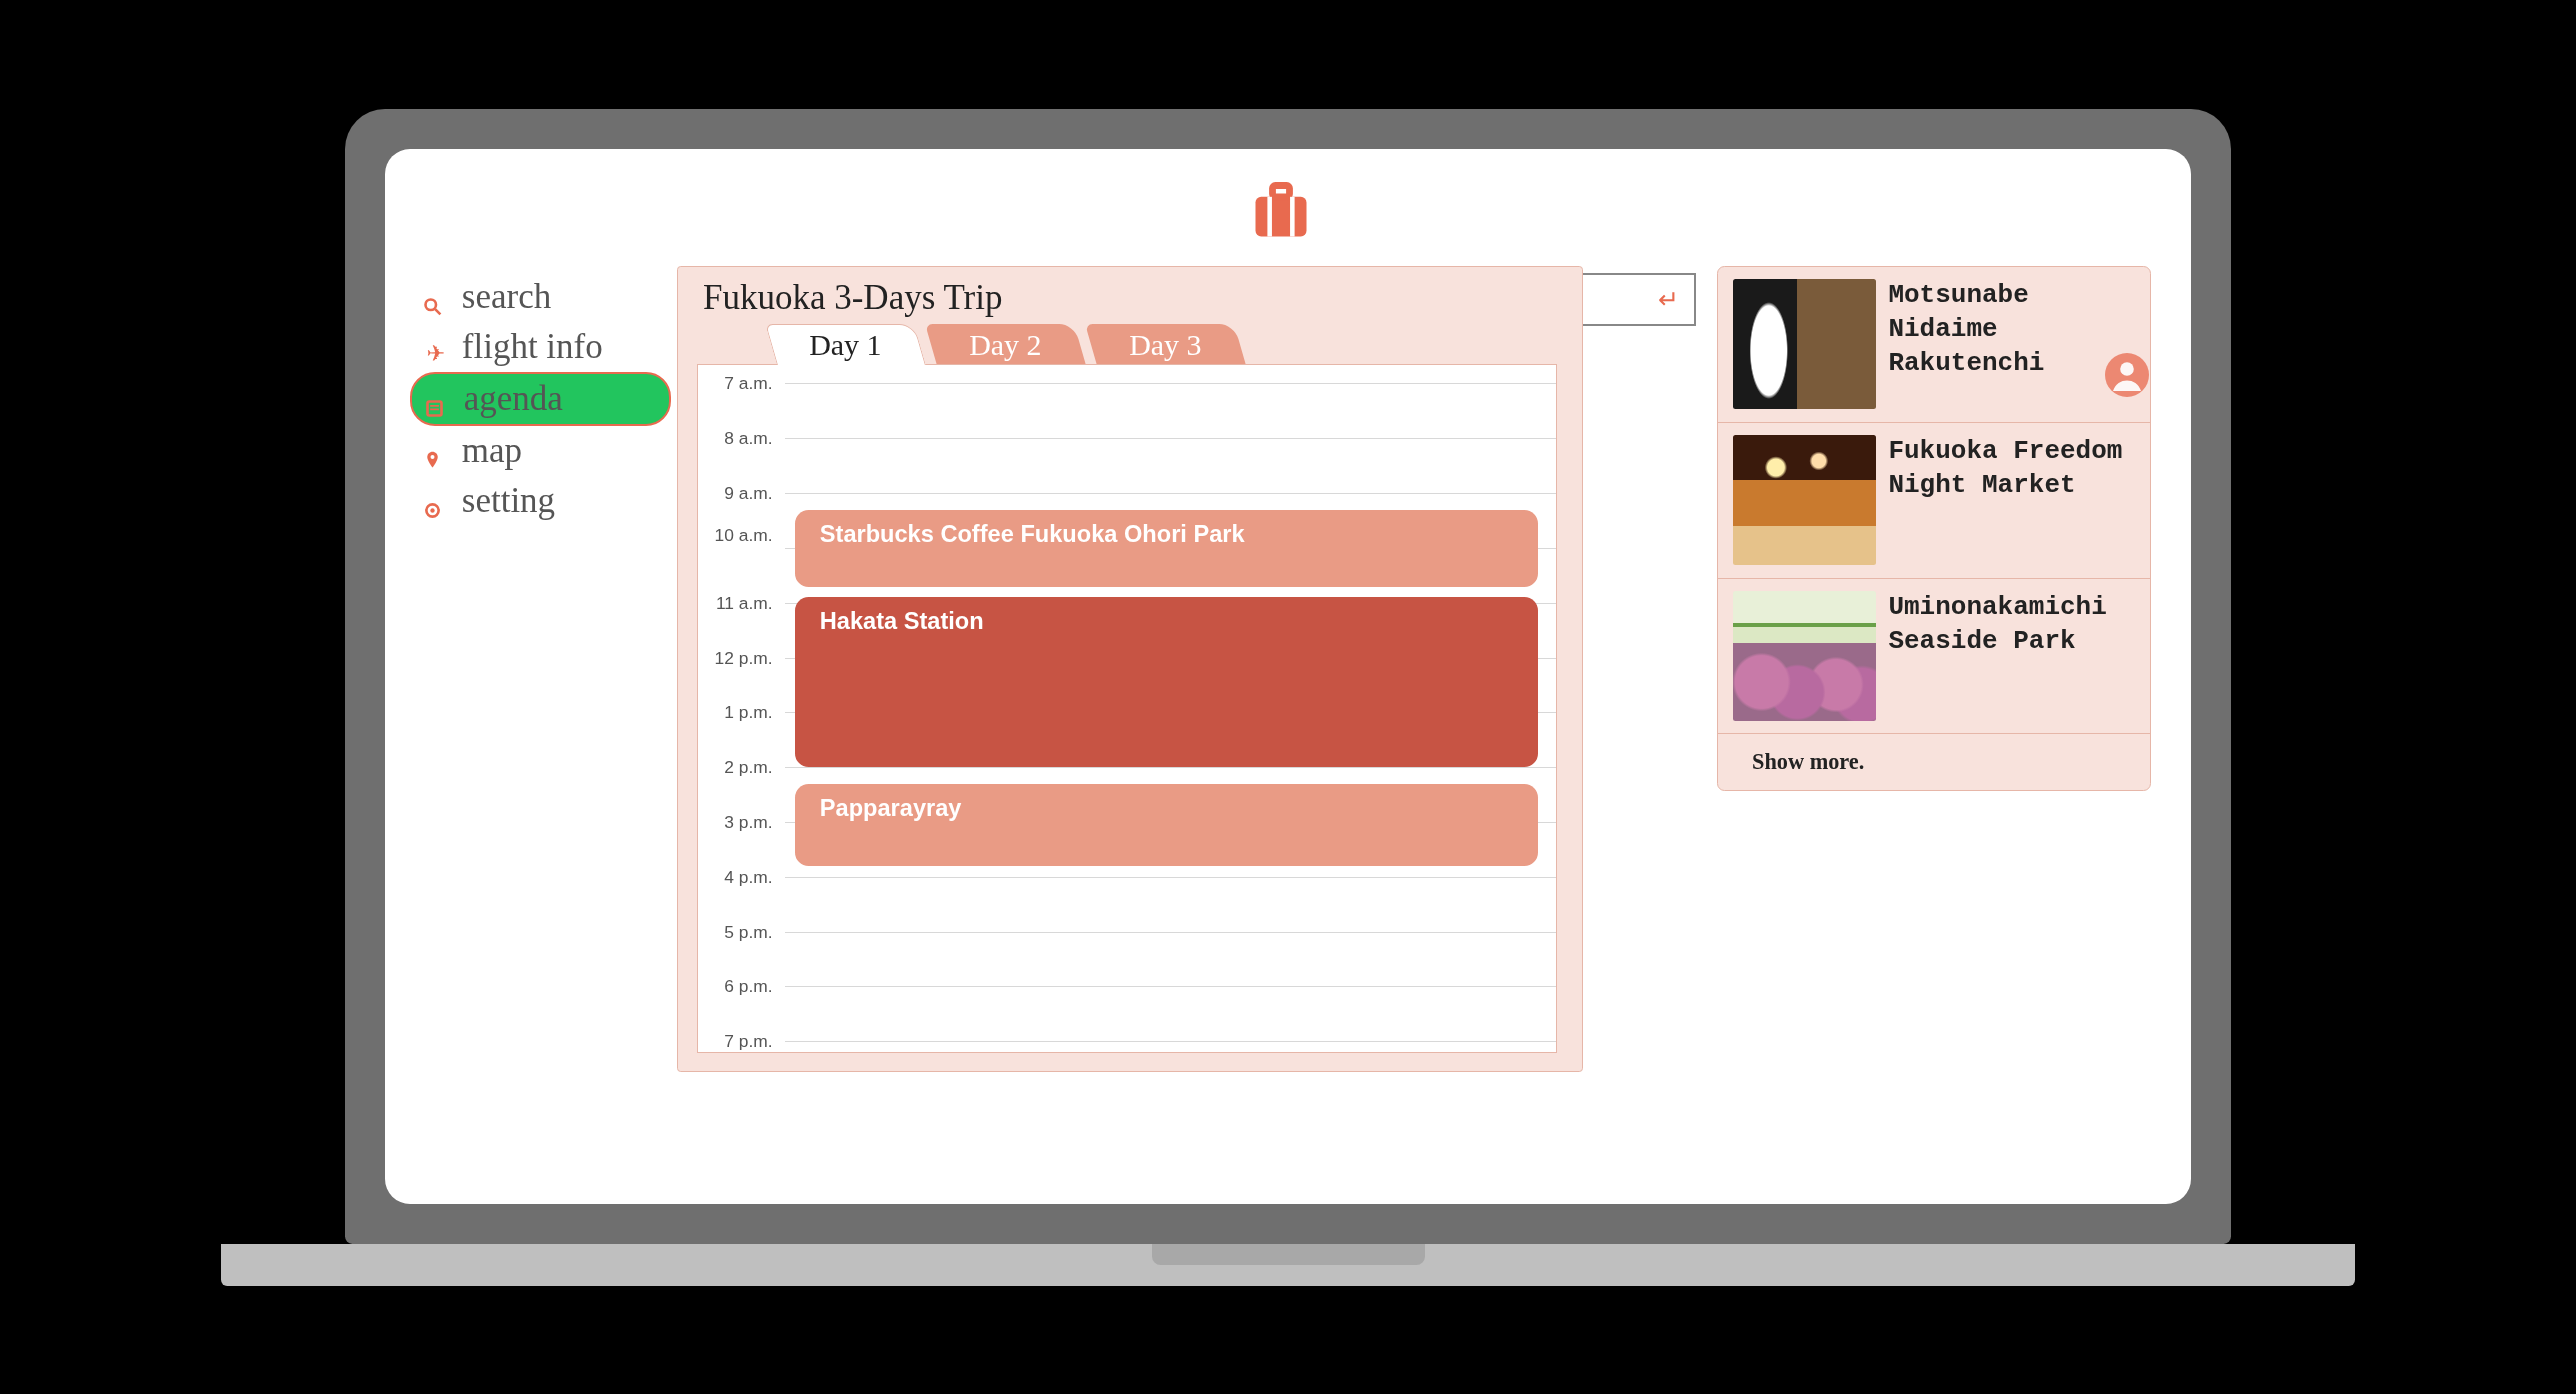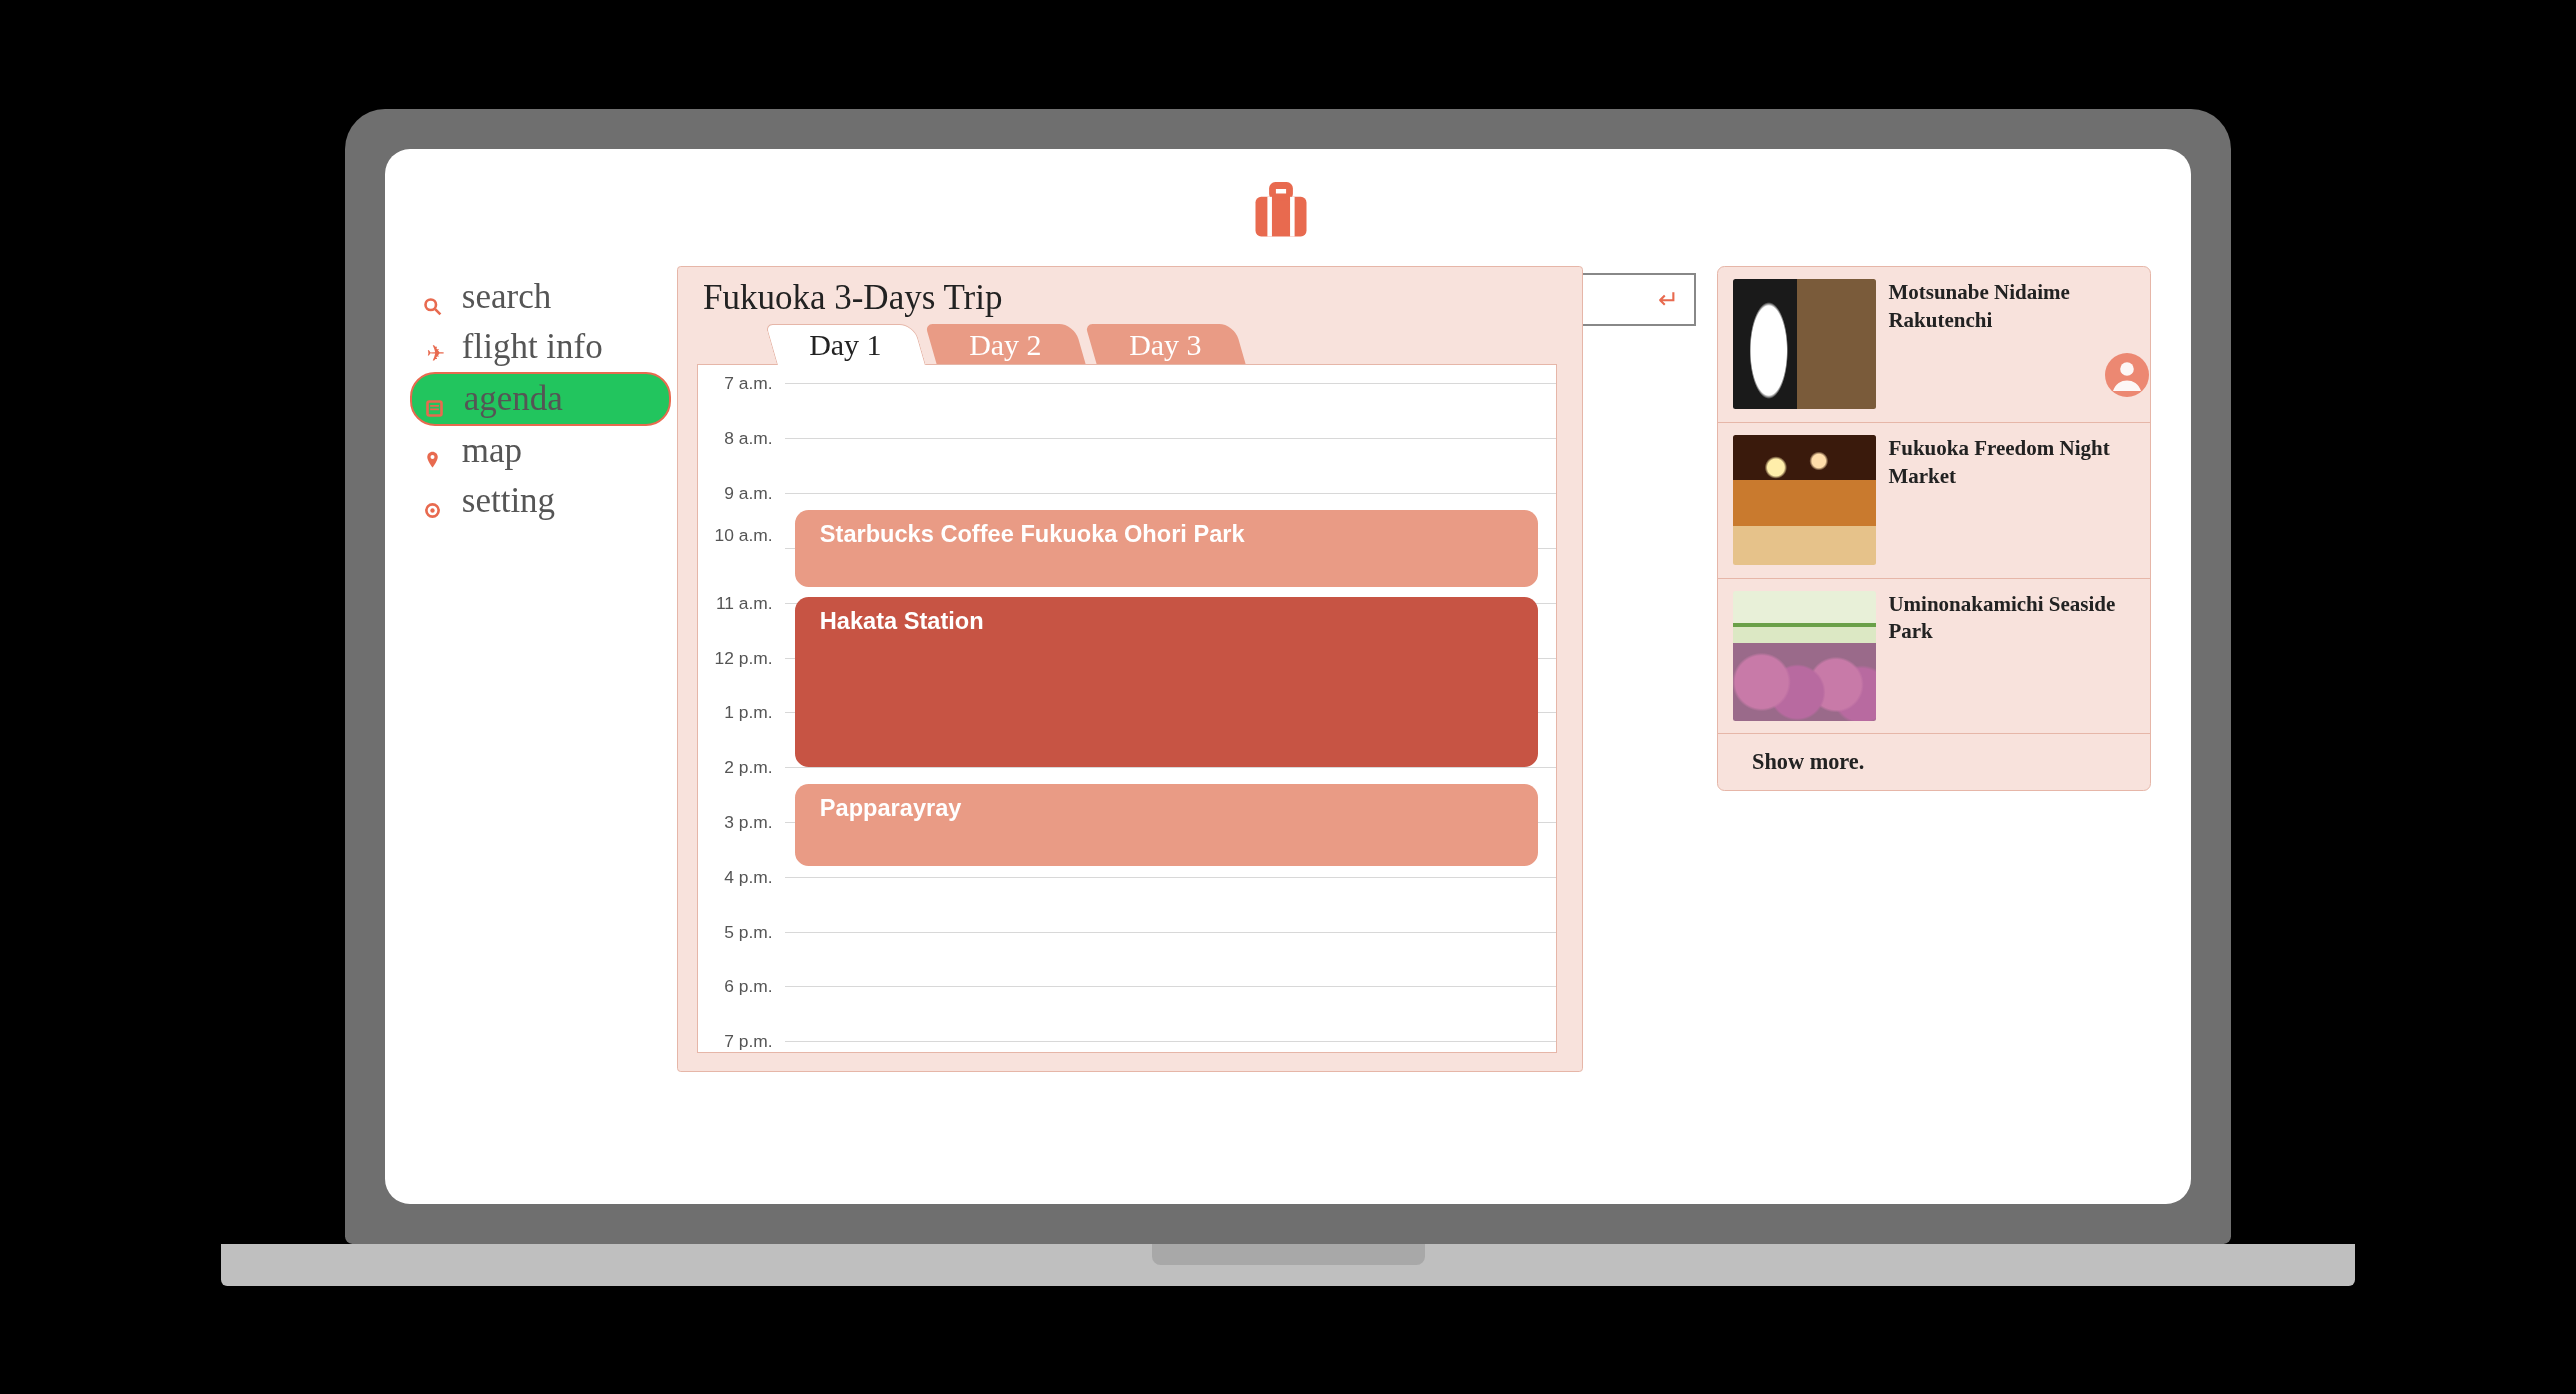--- a/index.html
+++ b/index.html
@@ -151,21 +151,21 @@
   .bm-title { font-size:34px; padding: 6.2px 15px 5px 15px; font-family: Georgia, serif; border-bottom:1.9px solid var(--panel-pink-border);}
   .bm-item {
     display:flex; gap:12.4px; padding: 12.4px 15px;
     border-bottom:1.9px solid var(--panel-pink-border);
     align-items:flex-start;
   }
   .bm-thumb {
     width: 143px; height: 130px; flex:0 0 auto;
     border-radius:2.5px; overflow:hidden;
   }
-  .bm-label { font-family: Liberation Serif, serif; font-weight:700; font-size:21px; line-height:1.3; }
+  .bm-label { font-family: Liberation Mono, monospace; font-weight:700; font-size:26px; line-height:1.3; }
   .bm-more { font-family: Georgia, serif; font-weight:700; font-size:22.3px; padding: 15px 34px; }
 
   
   .thumb-1 { background:
       radial-gradient(ellipse 37px 93px at 25% 55%, #fff 48%, transparent 52%),
       linear-gradient(90deg, #1a1a1a 0 45%, #7a5b3a 45% 100%);
   }
   .thumb-1::after{ content:""; }
   .thumb-2 { background:
       radial-gradient(circle at 30% 25%, #ffeeaa 0 6%, transparent 8%),

